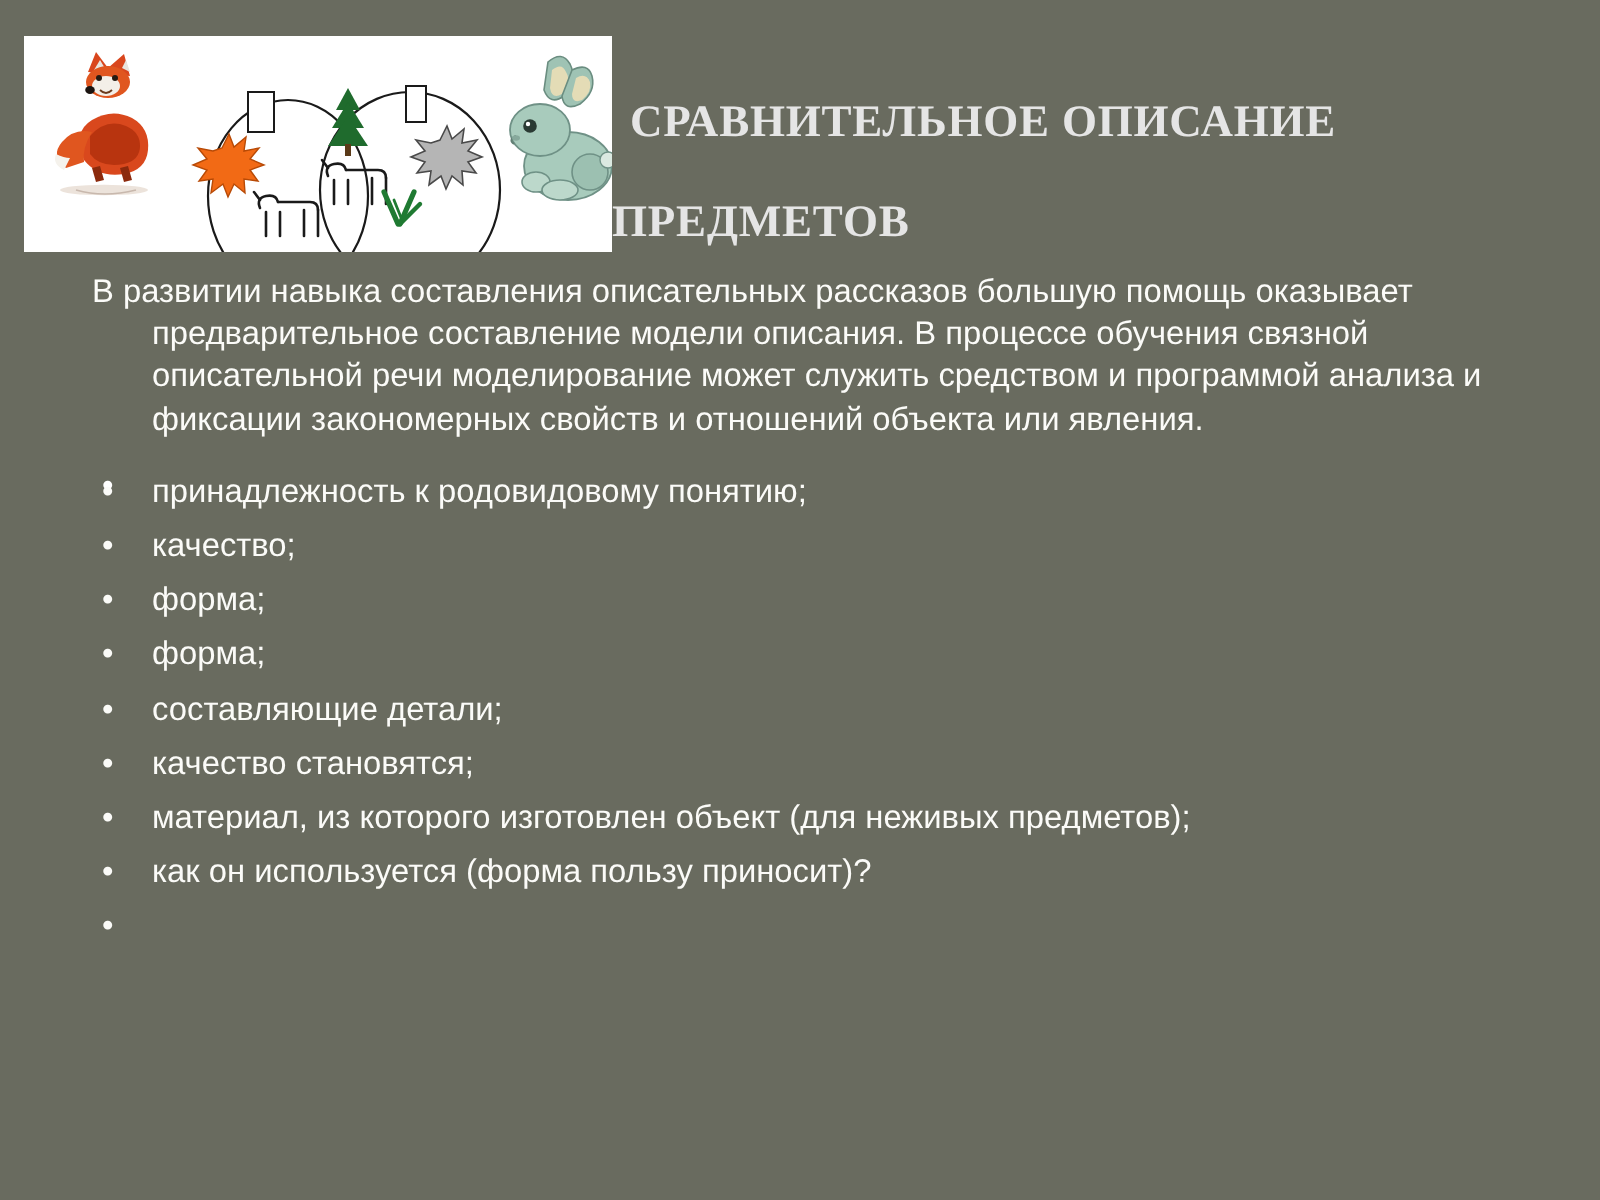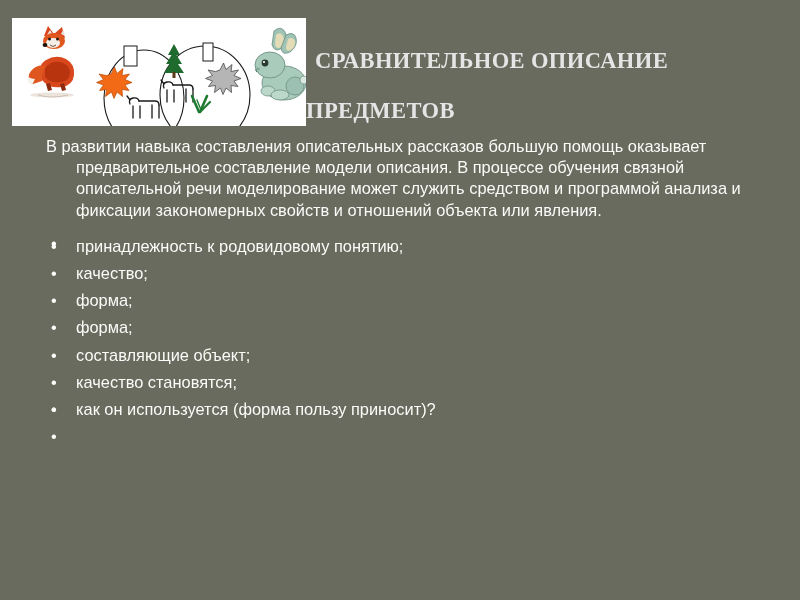--- a/index.html
+++ b/index.html
@@ -247,28 +247,29 @@
     <div class="li">
       <span class="bullet">•</span>
       <span>форма;</span>
     </div>
     <div class="li">
       <span class="bullet">•</span>
       <span>форма;</span>
     </div>
     <div class="li">
       <span class="bullet">•</span>
-      <span>составляющие объект;</span>
+      <span>составляющие детали;</span>
     </div>
     <div class="li">
       <span class="bullet">•</span>
       <span>качество становятся;</span>
     </div>
     <div class="li">
       <span class="bullet">•</span>
+      <span>материал, из которого изготовлен объект (для неживых предметов);</span>
     </div>
     <div class="li">
       <span class="bullet">•</span>
       <span>как он используется (форма пользу приносит)?</span>
     </div>
     <div class="li">
       <span class="bullet">•</span>
     </div>
   </div>
 </div>

